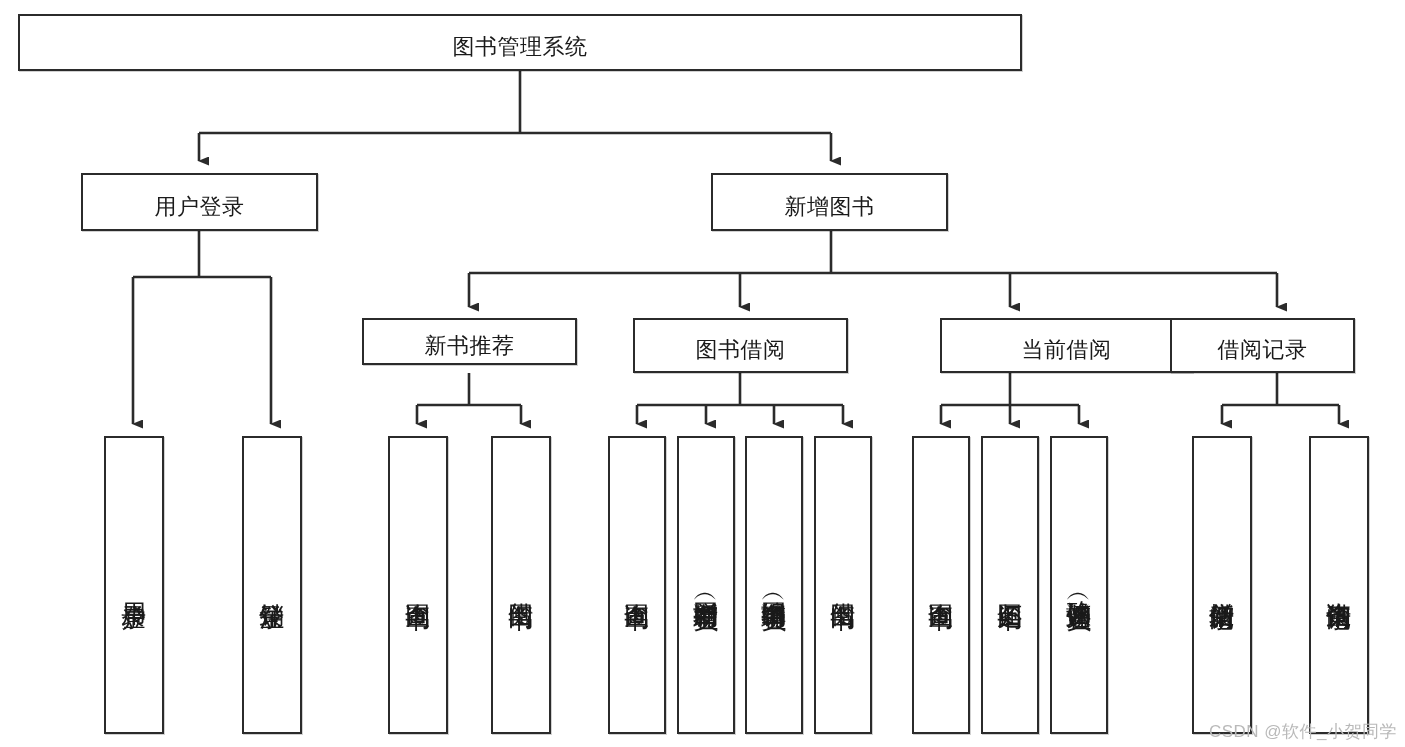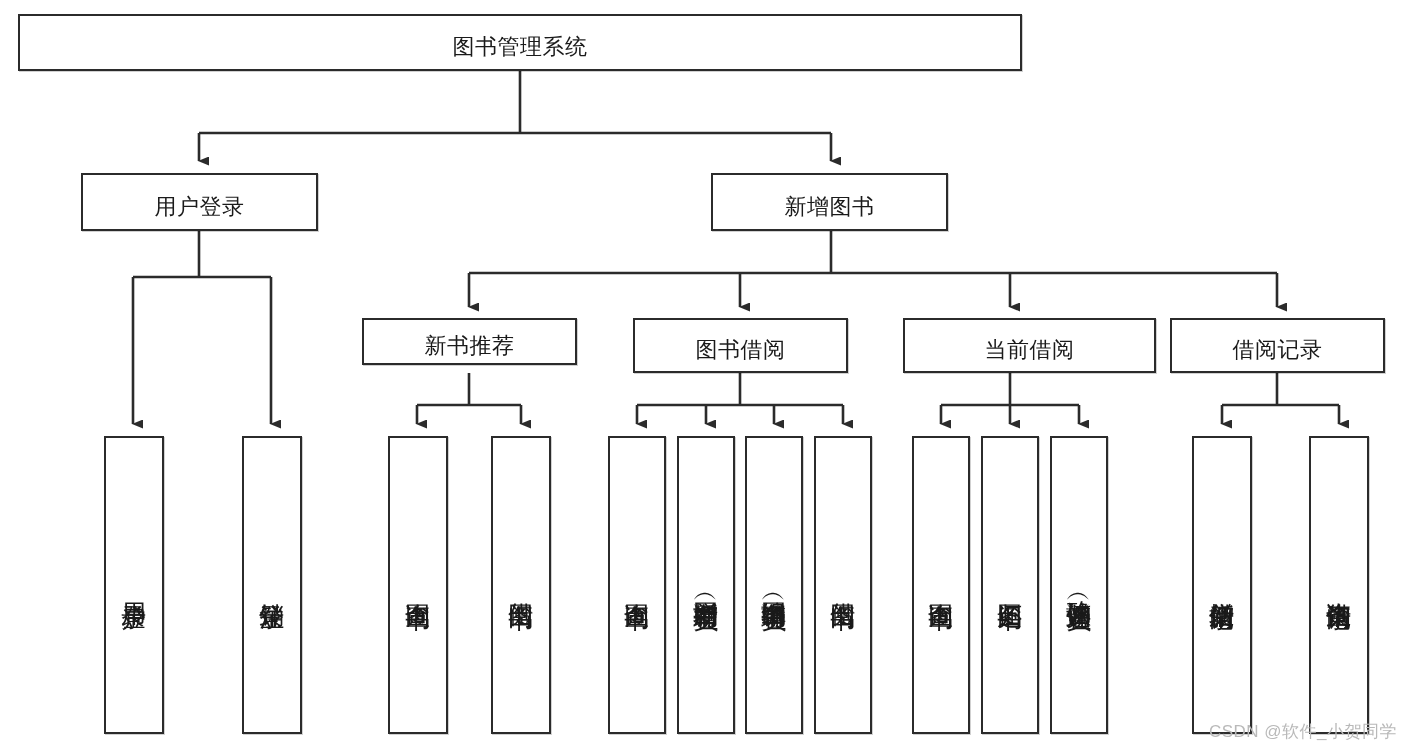--- a/index.html
+++ b/index.html
@@ -135,24 +135,24 @@
   <div class="node horiz" style="left:711px;top:173px;width:237px;height:58px;">
     <span class="label">新增图书</span>
   </div>
 
   <div class="node horiz" style="left:362px;top:318px;width:215px;height:47px;">
     <span class="label">新书推荐</span>
   </div>
   <div class="node horiz" style="left:633px;top:318px;width:215px;height:55px;">
     <span class="label">图书借阅</span>
   </div>
-  <div class="node horiz" style="left:903px;top:318px;width:253px;height:55px;justify-content:center;">
+  <div class="node horiz" style="left:940px;top:318px;width:253px;height:55px;justify-content:center;">
     <span class="label">当前借阅</span>
   </div>
-  <div class="node horiz" style="left:1170px;top:318px;width:215px;height:55px;">
+  <div class="node horiz" style="left:1170px;top:318px;width:185px;height:55px;">
     <span class="label">借阅记录</span>
   </div>
 
   <div class="node vert" style="left:104px;top:436px;width:60px;height:298px;">
     <span class="label">用户登录</span>
   </div>
   <div class="node vert" style="left:242px;top:436px;width:60px;height:298px;">
     <span class="label">注销登录</span>
   </div>
 

